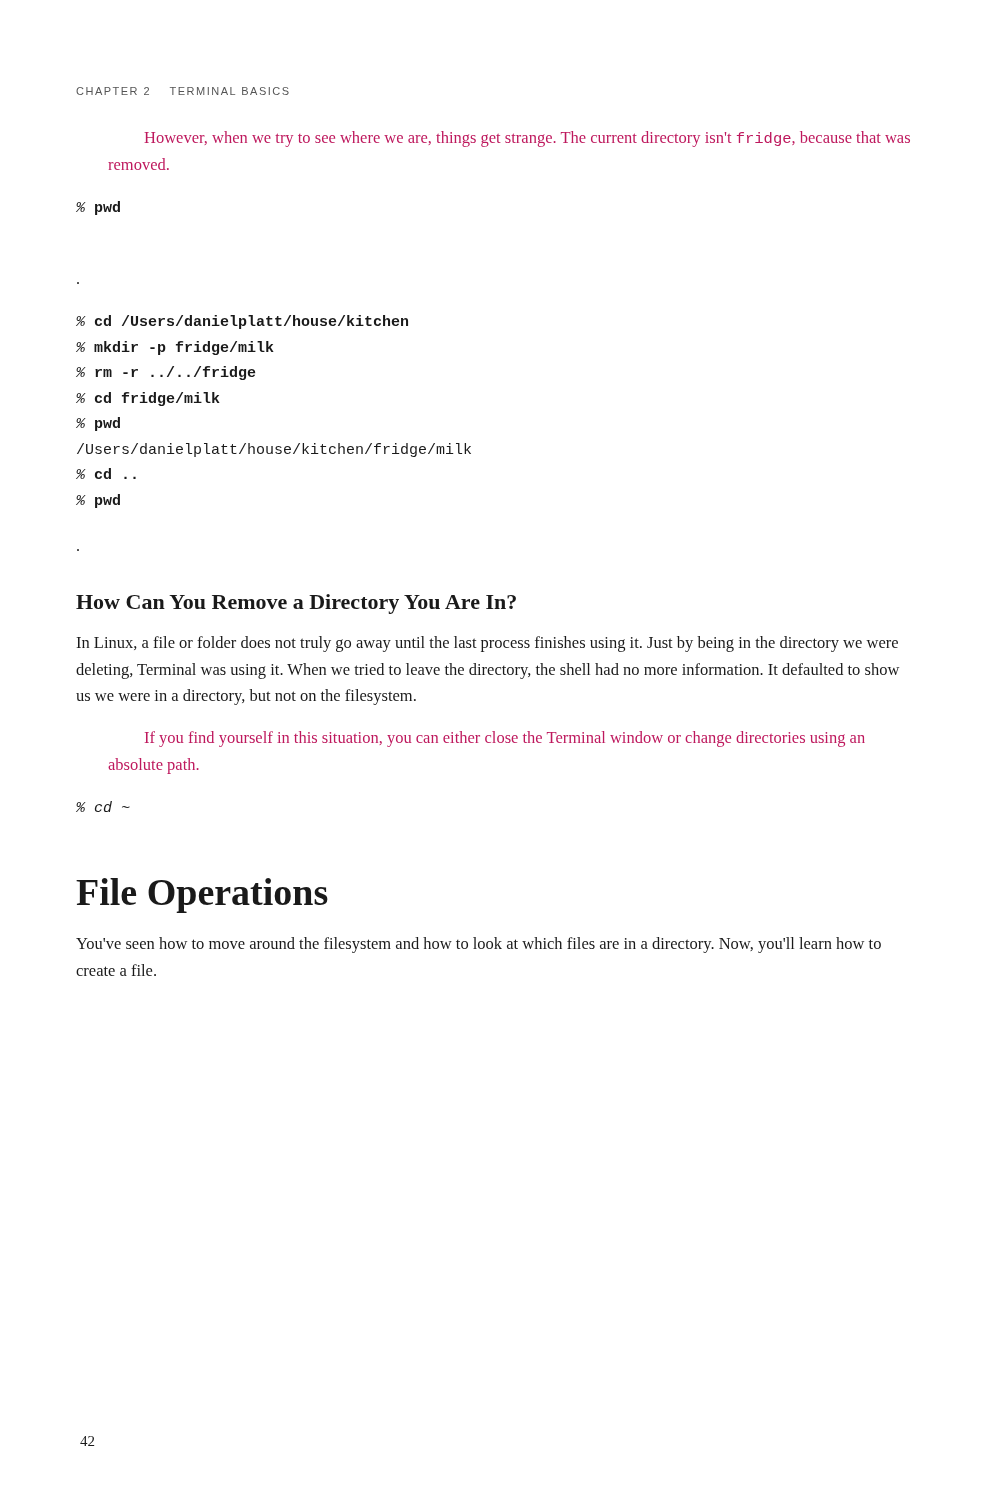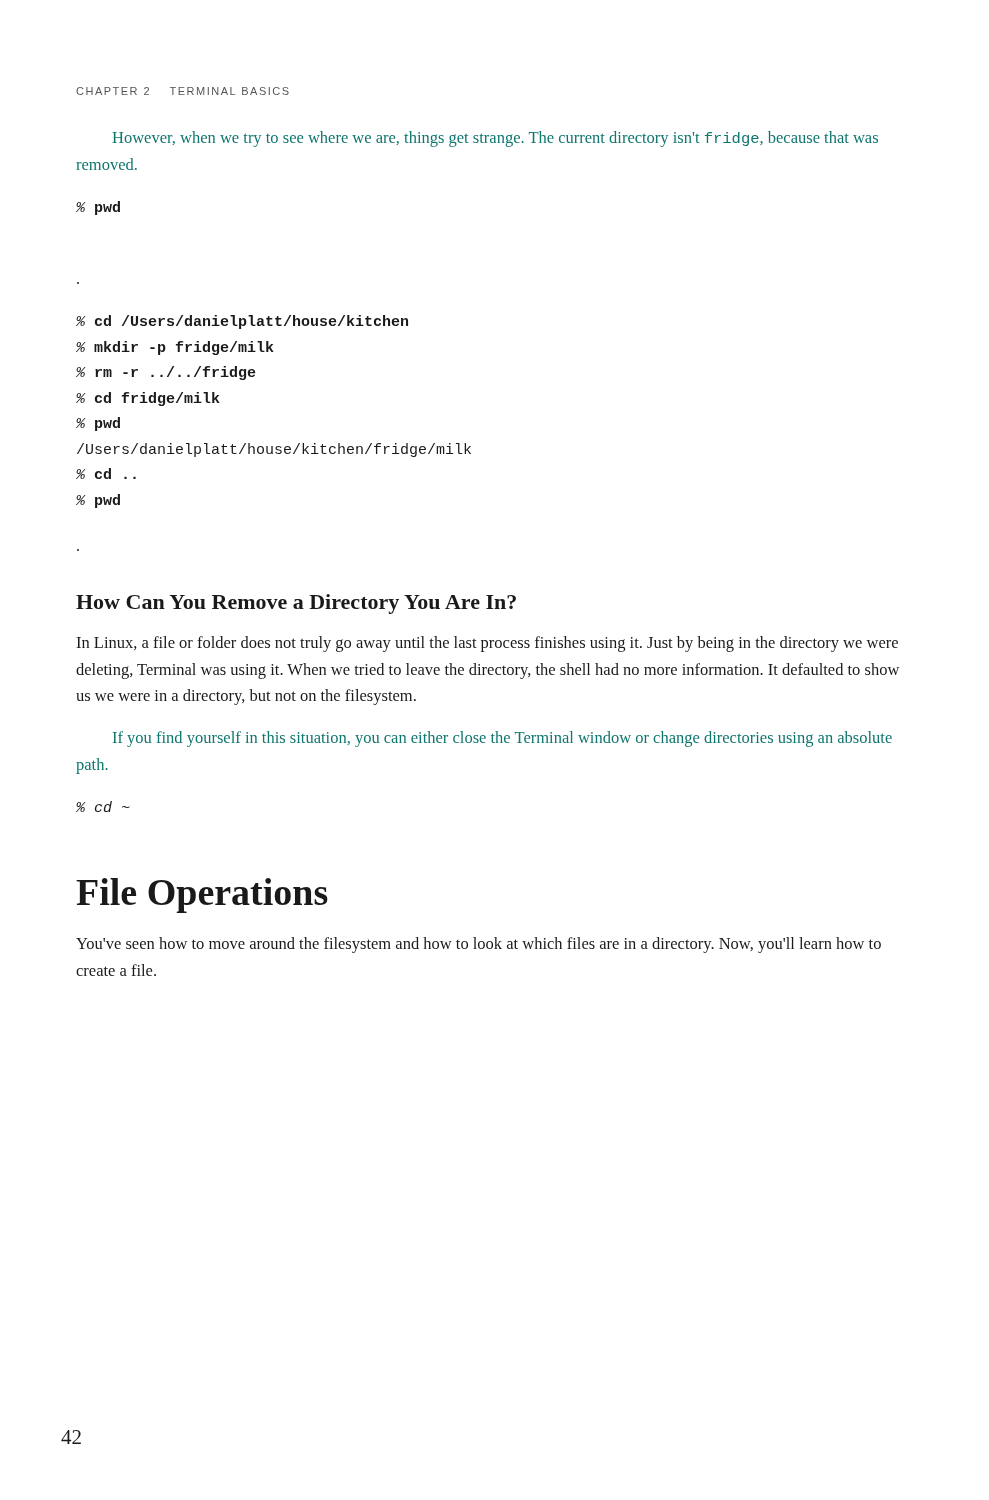--- a/index.html
+++ b/index.html
@@ -39,23 +39,24 @@
       font-size: 16.5px;
       line-height: 1.6;
       color: #1a1a1a;
       margin-bottom: 16px;
     }
 
     .body-text-indent {
       font-family: Georgia, 'Times New Roman', serif;
       font-size: 16.5px;
       line-height: 1.6;
-      color: #0f766e;
+      color: #be185d;
       margin-bottom: 16px;
       text-indent: 36px;
+      margin-left: 32px;
     }
 
     .code-block {
       font-family: 'Courier New', Courier, monospace;
       font-size: 15px;
       line-height: 1.7;
       color: #1a1a1a;
       margin: 18px 0;
       background: transparent;
     }
@@ -106,25 +107,25 @@
       line-height: 1.2;
     }
 
     .inline-code {
       font-family: 'Courier New', Courier, monospace;
       font-size: 15.5px;
     }
 
     .page-number {
       font-family: Georgia, 'Times New Roman', serif;
-      font-size: 21px;
+      font-size: 15px;
       color: #1a1a1a;
       position: absolute;
       bottom: 50px;
-      left: 61px;
+      left: 80px;
     }
   </style>
 </head>
 <body>
 
 <div class="page">
 
   <div class="chapter-header">
     <span>CHAPTER 2</span>&nbsp;&nbsp;&nbsp;&nbsp;<span>TERMINAL BASICS</span>
   </div>

